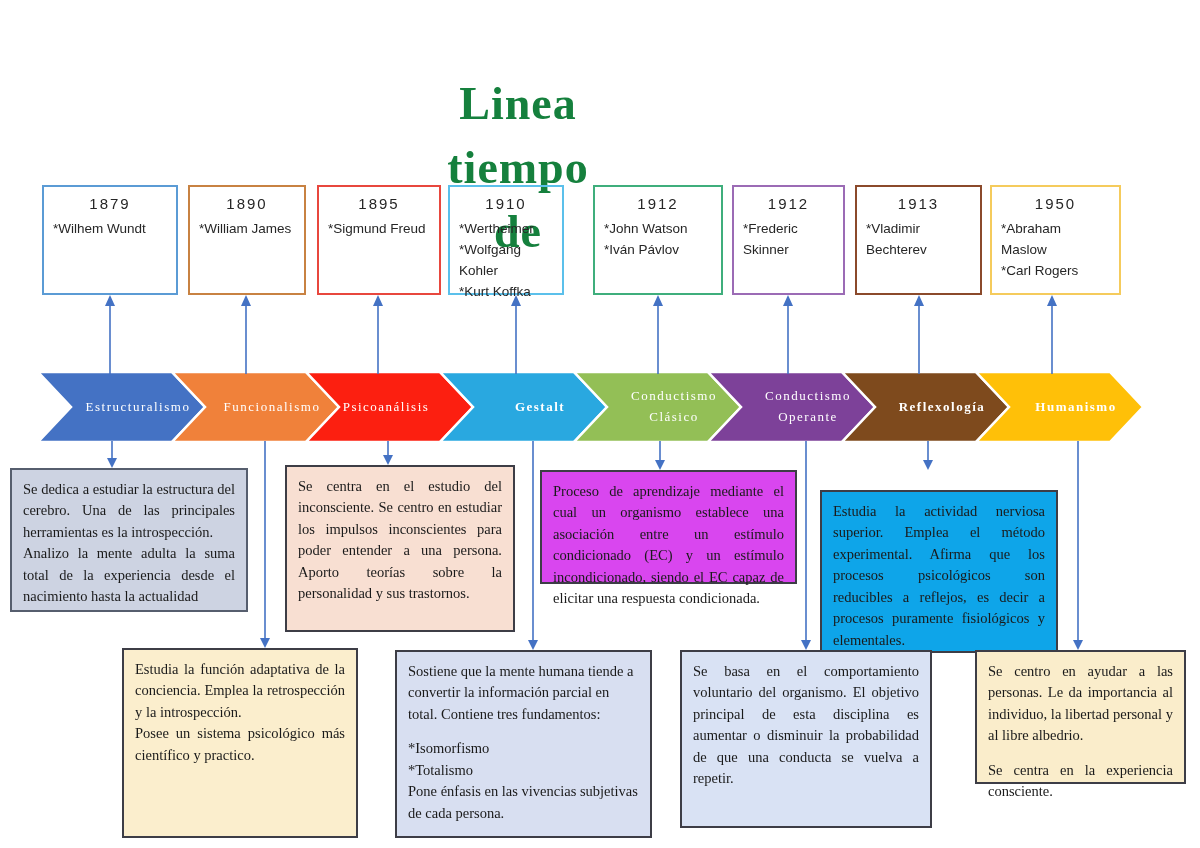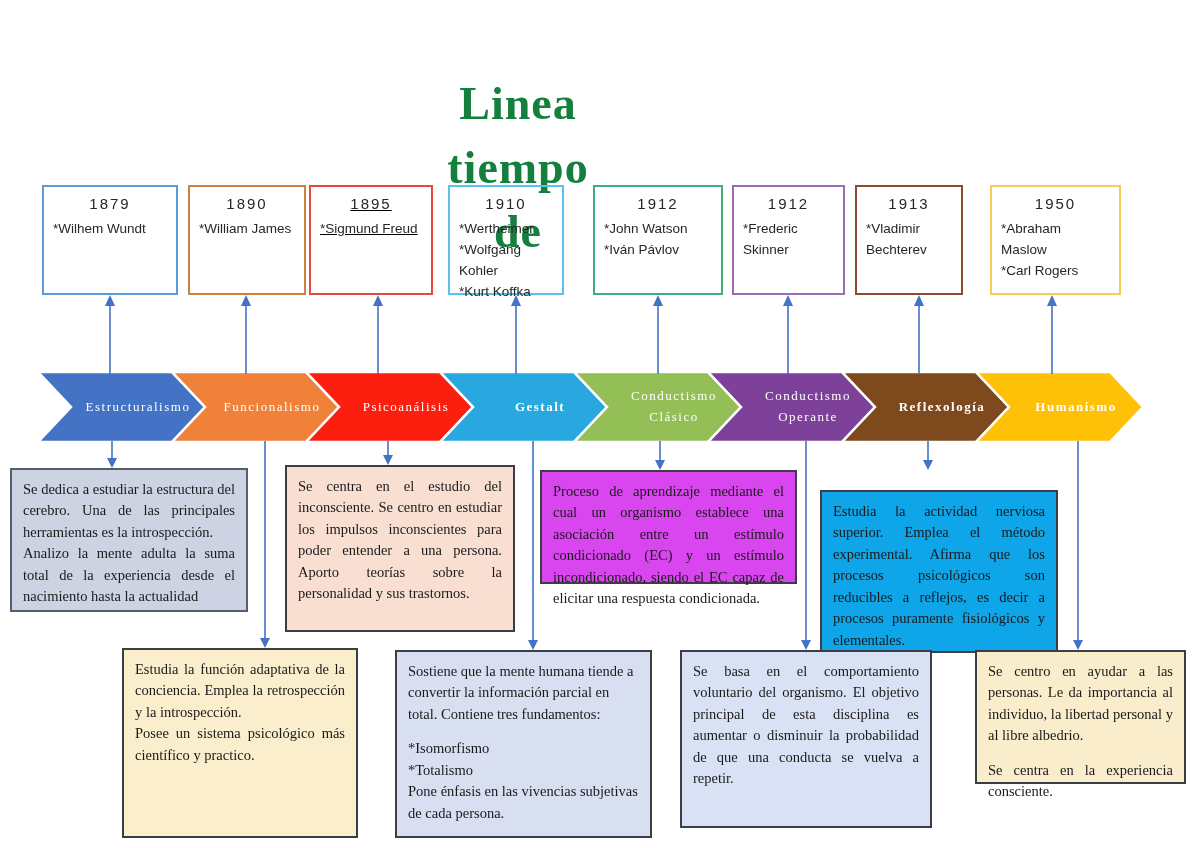--- a/index.html
+++ b/index.html
@@ -46,40 +46,40 @@
 </div>
 
 <div class="abs milestone" style="left: 42px; width: 136px; border-color: rgb(91, 155, 213);">
   <div class="m-year">1879</div>
   <div class="m-person">*Wilhem Wundt</div>
 </div>
 <div class="abs milestone" style="left: 188px; width: 118px; border-color: rgb(200, 130, 66);">
   <div class="m-year">1890</div>
   <div class="m-person">*William James</div>
 </div>
-<div class="abs milestone" style="left: 309px; width: 124px; border-color: rgb(232, 71, 62); text-decoration: underline;">
+<div class="abs milestone" style="left: 317px; width: 124px; border-color: rgb(232, 71, 62);">
   <div class="m-year">1895</div>
   <div class="m-person">*Sigmund Freud</div>
 </div>
 <div class="abs milestone" style="left: 448px; width: 116px; border-color: rgb(91, 192, 235);">
   <div class="m-year">1910</div>
   <div class="m-person">*Wertheimer</div>
   <div class="m-person">*Wolfgang Kohler</div>
   <div class="m-person">*Kurt Koffka</div>
 </div>
 <div class="abs milestone" style="left: 593px; width: 130px; border-color: rgb(63, 174, 124);">
   <div class="m-year">1912</div>
   <div class="m-person">*John Watson</div>
   <div class="m-person">*Iván Pávlov</div>
 </div>
 <div class="abs milestone" style="left: 732px; width: 113px; border-color: rgb(155, 107, 181);">
   <div class="m-year">1912</div>
   <div class="m-person">*Frederic Skinner</div>
 </div>
-<div class="abs milestone" style="left: 855px; width: 108px; border-color: rgb(139, 74, 43);">
+<div class="abs milestone" style="left: 855px; width: 127px; border-color: rgb(139, 74, 43);">
   <div class="m-year">1913</div>
   <div class="m-person">*Vladimir Bechterev</div>
 </div>
 <div class="abs milestone" style="left: 990px; width: 131px; border-color: rgb(245, 203, 92);">
   <div class="m-year">1950</div>
   <div class="m-person">*Abraham Maslow</div>
   <div class="m-person">*Carl Rogers</div>
 </div>
 
 <svg class="abs band" viewBox="0 0 1200 70" xmlns="http://www.w3.org/2000/svg">
@@ -88,21 +88,21 @@
   <polygon stroke="#ffffff" stroke-width="2.5" points="306,0 440,0 473,35 440,70 306,70 339,35" fill="#FC1F10"></polygon>
   <polygon stroke="#ffffff" stroke-width="2.5" points="440,0 574,0 607,35 574,70 440,70 473,35" fill="#29A8E0"></polygon>
   <polygon stroke="#ffffff" stroke-width="2.5" points="574,0 708,0 741,35 708,70 574,70 607,35" fill="#93BF56"></polygon>
   <polygon stroke="#ffffff" stroke-width="2.5" points="708,0 842,0 875,35 842,70 708,70 741,35" fill="#7D4199"></polygon>
   <polygon stroke="#ffffff" stroke-width="2.5" points="842,0 976,0 1009,35 976,70 842,70 875,35" fill="#7E4A1D"></polygon>
   <polygon stroke="#ffffff" stroke-width="2.5" points="976,0 1110,0 1143,35 1110,70 976,70 1009,35" fill="#FFC008"></polygon>
 </svg>
 
 <div class="abs era-label" style="left:71px;width:134px;">Estructuralismo</div>
 <div class="abs era-label" style="left:205px;width:134px;">Funcionalismo</div>
-<div class="abs era-label" style="left:339px;width:134px;">Psicoanálisis</div>
+<div class="abs era-label" style="left:319px;width:134px;">Psicoanálisis</div>
 <div class="abs era-label era-bold" style="left:473px;width:134px;">Gestalt</div>
 <div class="abs era-label" style="left:607px;width:120px;padding:0 7px;">Conductismo Clásico</div>
 <div class="abs era-label" style="left:741px;width:120px;padding:0 7px;">Conductismo Operante</div>
 <div class="abs era-label era-bold" style="left:875px;width:134px;">Reflexología</div>
 <div class="abs era-label era-bold" style="left:1009px;width:134px;">Humanismo</div>
 
 <svg class="abs connectors" viewBox="0 0 1200 848" xmlns="http://www.w3.org/2000/svg" style="color: rgb(68, 114, 196);">
 
   <g>
       <line x1="110" y1="374" x2="110" y2="303"></line>

